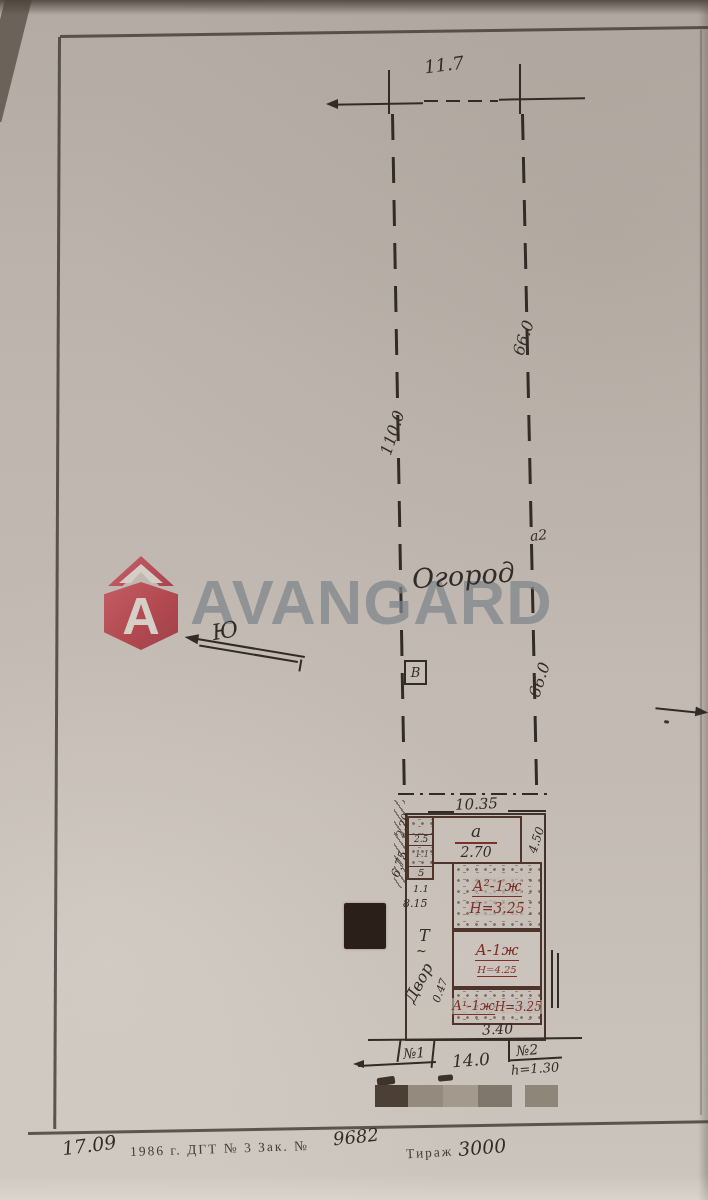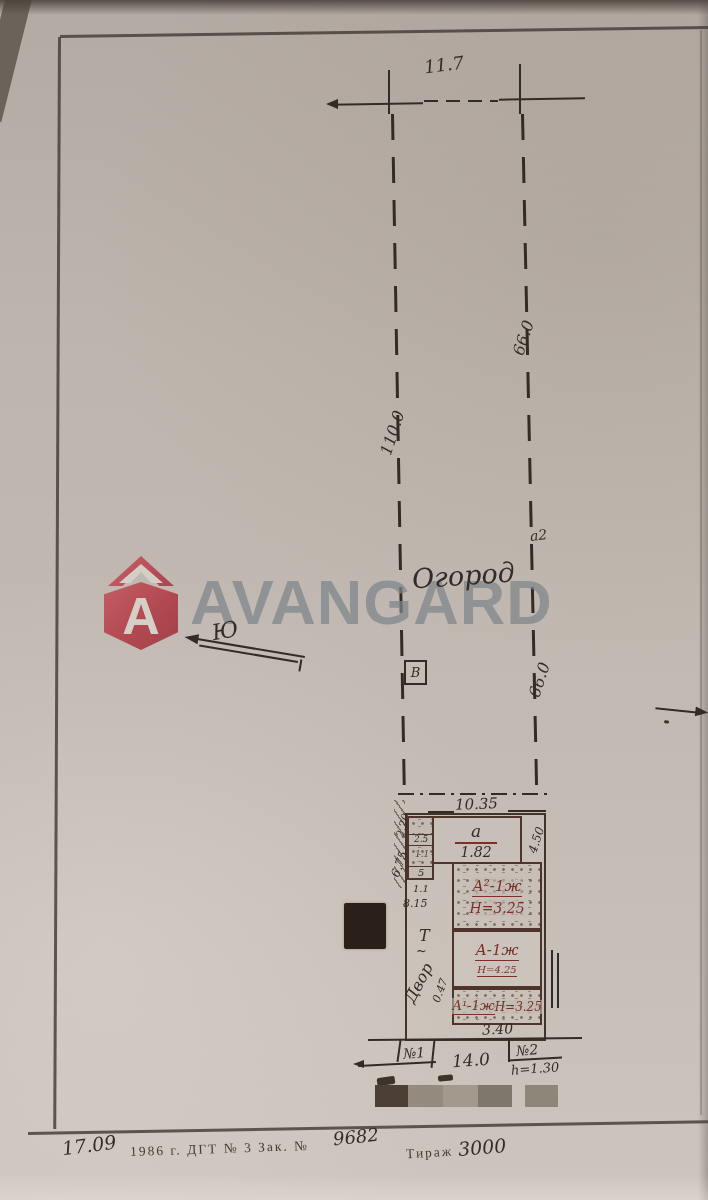--- a/index.html
+++ b/index.html
@@ -109,21 +109,21 @@
 
   <div class="dashdot" style="left:398px;top:793px;width:152px;"></div>
   <div class="lbl hand ink" style="left:455px;top:797px;font-size:15px;transform:rotate(-2deg);">10.35</div>
   <div class="hline" style="left:428px;top:811px;width:26px;"></div>
   <div class="hline" style="left:508px;top:810px;width:38px;"></div>
 
   <div class="bld" style="left:405px;top:813px;width:141px;height:228px;background:rgba(203,195,187,.35);border-color:#42332b;"></div>
 
   <div class="bld" style="left:430px;top:816px;width:92px;height:48px;background:#c8c0b8;display:flex;flex-direction:column;align-items:center;justify-content:center;z-index:2;">
     <span class="hand ink" style="font-size:17px;border-bottom:2px solid var(--red_ink);padding:0 16px 1px;">а</span>
-    <span class="hand ink" style="font-size:14px;">1.82</span>
+    <span class="hand ink" style="font-size:14px;">2.70</span>
   </div>
   <div class="lbl hand ink" style="left:523px;top:834px;font-size:12px;transform:rotate(-72deg);z-index:2;">4.50</div>
 
   <div class="bld" style="left:407px;top:816px;width:27px;height:64px;background:#c3bbb3;z-index:2;">
     <div class="abs hatch" style="left:0;top:0;width:100%;height:16px;border-bottom:1.5px solid #4e342a;"></div>
     <div class="lbl hand ink" style="left:5px;top:17px;font-size:9px;">2.5</div>
     <div class="abs hatch" style="left:0;top:27px;width:100%;height:20px;border-top:1.5px solid #4e342a;border-bottom:1.5px solid #4e342a;"></div>
     <div class="lbl hand ink" style="left:6px;top:32px;font-size:9px;color:#574a40;">1.1</div>
     <div class="lbl hand ink" style="left:9px;top:50px;font-size:10px;">5</div>
   </div>

